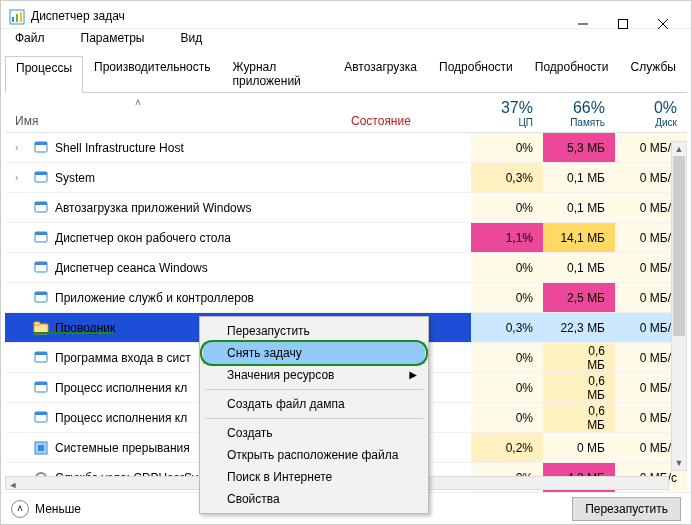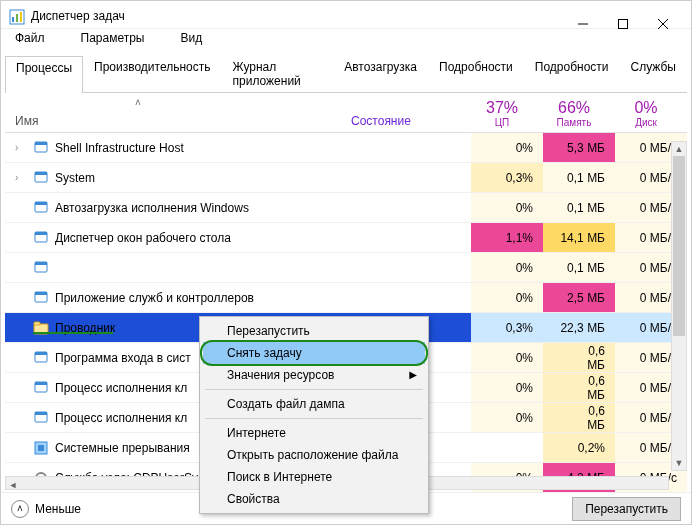--- a/index.html
+++ b/index.html
@@ -13,22 +13,22 @@
   .menubar { height: 22px; display: flex; align-items: flex-start; padding: 0 6px; gap: 20px; }
   .menubar span { padding: 2px 8px; cursor: default; }
   
   .tabs { display: flex; border-bottom: 1px solid #ccc; margin: 4px 4px 0 4px; }
   .tab { padding: 4px 10px; border: 1px solid transparent; border-bottom: none; cursor: default; font-size: 12px; background: #fff; }
   .tab.active { border-color: #ccc; background: #fff; position: relative; top: 1px; }
   
   .header-row { display: flex; padding: 6px 0 4px 0; border-bottom: 1px solid #e0e0e0; margin: 0 4px; }
   .col-name { flex: 1; padding-left: 10px; display: flex; align-items: flex-end; font-size: 12px; color: #555; position: relative; }
   .sort-indicator { position: absolute; left: 130px; top: -2px; font-size: 10px; color: #666; }
-  .col-state { width: 120px; color: #6d28d9; display: flex; align-items: flex-end; }
-  .col-num { width: 72px; text-align: center; padding-right: 10px; color: #a21caf; }
+  .col-state { width: 120px; color: #b91c1c; display: flex; align-items: flex-end; }
+  .col-num { width: 72px; text-align: right; padding-right: 10px; color: #0c4a6e; }
   .col-num .pct { font-size: 16px; font-weight: 400; display: block; }
   .col-num .lbl { font-size: 10px; display: block; }
   
   .rows { margin: 0 4px; }
   .row { display: flex; height: 30px; align-items: center; border-bottom: 1px solid #f0f0f0; }
   .row .name-cell { flex: 1; display: flex; align-items: center; padding-left: 10px; gap: 6px; }
   .row .expand { width: 12px; color: #888; font-size: 10px; }
   .row .picon { width: 16px; height: 16px; display: inline-block; }
   .row .state-cell { width: 120px; }
   .cell-num { width: 72px; text-align: right; padding-right: 10px; height: 100%; display: flex; align-items: center; justify-content: flex-end; }
@@ -161,21 +161,21 @@
       <div class="cell-num h-none">0,1 МБ</div>
       <div class="cell-num h-none">0 МБ/с</div>
     </div>
     <div class="row">
       <div class="name-cell">
         <span class="expand"></span>
         <span class="picon"><svg width="16" height="16">
             <rect x="2" y="2" width="12" height="10" rx="1" fill="#fff" stroke="#3a8ad6"></rect>
             <rect x="2" y="2" width="12" height="3" fill="#3a8ad6"></rect>
           </svg></span>
-        <span>Автозагрузка исполнения Windows</span>
+        <span>Автозагрузка приложений Windows</span>
       </div>
       <div class="state-cell"></div>
       <div class="cell-num h-none">0%</div>
       <div class="cell-num h-none">0,1 МБ</div>
       <div class="cell-num h-none">0 МБ/с</div>
     </div>
     <div class="row">
       <div class="name-cell">
         <span class="expand"></span>
         <span class="picon"><svg width="16" height="16">
@@ -189,20 +189,21 @@
       <div class="cell-num h-high">14,1 МБ</div>
       <div class="cell-num h-none">0 МБ/с</div>
     </div>
     <div class="row">
       <div class="name-cell">
         <span class="expand"></span>
         <span class="picon"><svg width="16" height="16">
             <rect x="2" y="2" width="12" height="10" rx="1" fill="#fff" stroke="#3a8ad6"></rect>
             <rect x="2" y="2" width="12" height="3" fill="#3a8ad6"></rect>
           </svg></span>
+        <span>Диспетчер сеанса  Windows</span>
       </div>
       <div class="state-cell"></div>
       <div class="cell-num h-none">0%</div>
       <div class="cell-num h-none">0,1 МБ</div>
       <div class="cell-num h-none">0 МБ/с</div>
     </div>
     <div class="row">
       <div class="name-cell">
         <span class="expand"></span>
         <span class="picon"><svg width="16" height="16">
@@ -276,20 +277,21 @@
       <div class="name-cell">
         <span class="expand"></span>
         <span class="picon"><svg width="16" height="16">
             <rect x="2" y="2" width="12" height="12" fill="#9fd3ff" stroke="#3a8ad6"></rect>
             <rect x="5" y="5" width="6" height="6" fill="#3a8ad6"></rect>
           </svg></span>
         <span>Системные прерывания</span>
       </div>
       <div class="state-cell"></div>
       <div class="cell-num h-low">0,2%</div>
+      <div class="cell-num h-none">0 МБ</div>
       <div class="cell-num h-none">0 МБ/с</div>
     </div>
     <div class="row">
       <div class="name-cell">
         <span class="expand">›</span>
         <span class="picon"><svg width="16" height="16">
             <circle cx="8" cy="8" r="5" fill="none" stroke="#888" stroke-width="2"></circle>
             <circle cx="8" cy="8" r="2" fill="#888"></circle>
           </svg></span>
         <span>Служба узла: CDPUserSv</span>
@@ -313,21 +315,21 @@
 <div class="ctxmenu">
   <div class="item">Перезапустить</div>
   <div class="item highlight">Снять задачу</div>
   <div class="item">
     <span>Значения ресурсов</span>
     <span class="subarrow">▶</span>
   </div>
   <div class="sep"></div>
   <div class="item">Создать файл дампа</div>
   <div class="sep"></div>
-  <div class="item">Интернете</div>
+  <div class="item">Создать</div>
   <div class="item">Открыть расположение файла</div>
   <div class="item">Поиск в Интернете</div>
   <div class="item">Свойства</div>
 </div>
 
 <div class="footer">
   <div class="fewer">
     <span class="circ">˄</span>
     <span>Меньше</span>
   </div>

